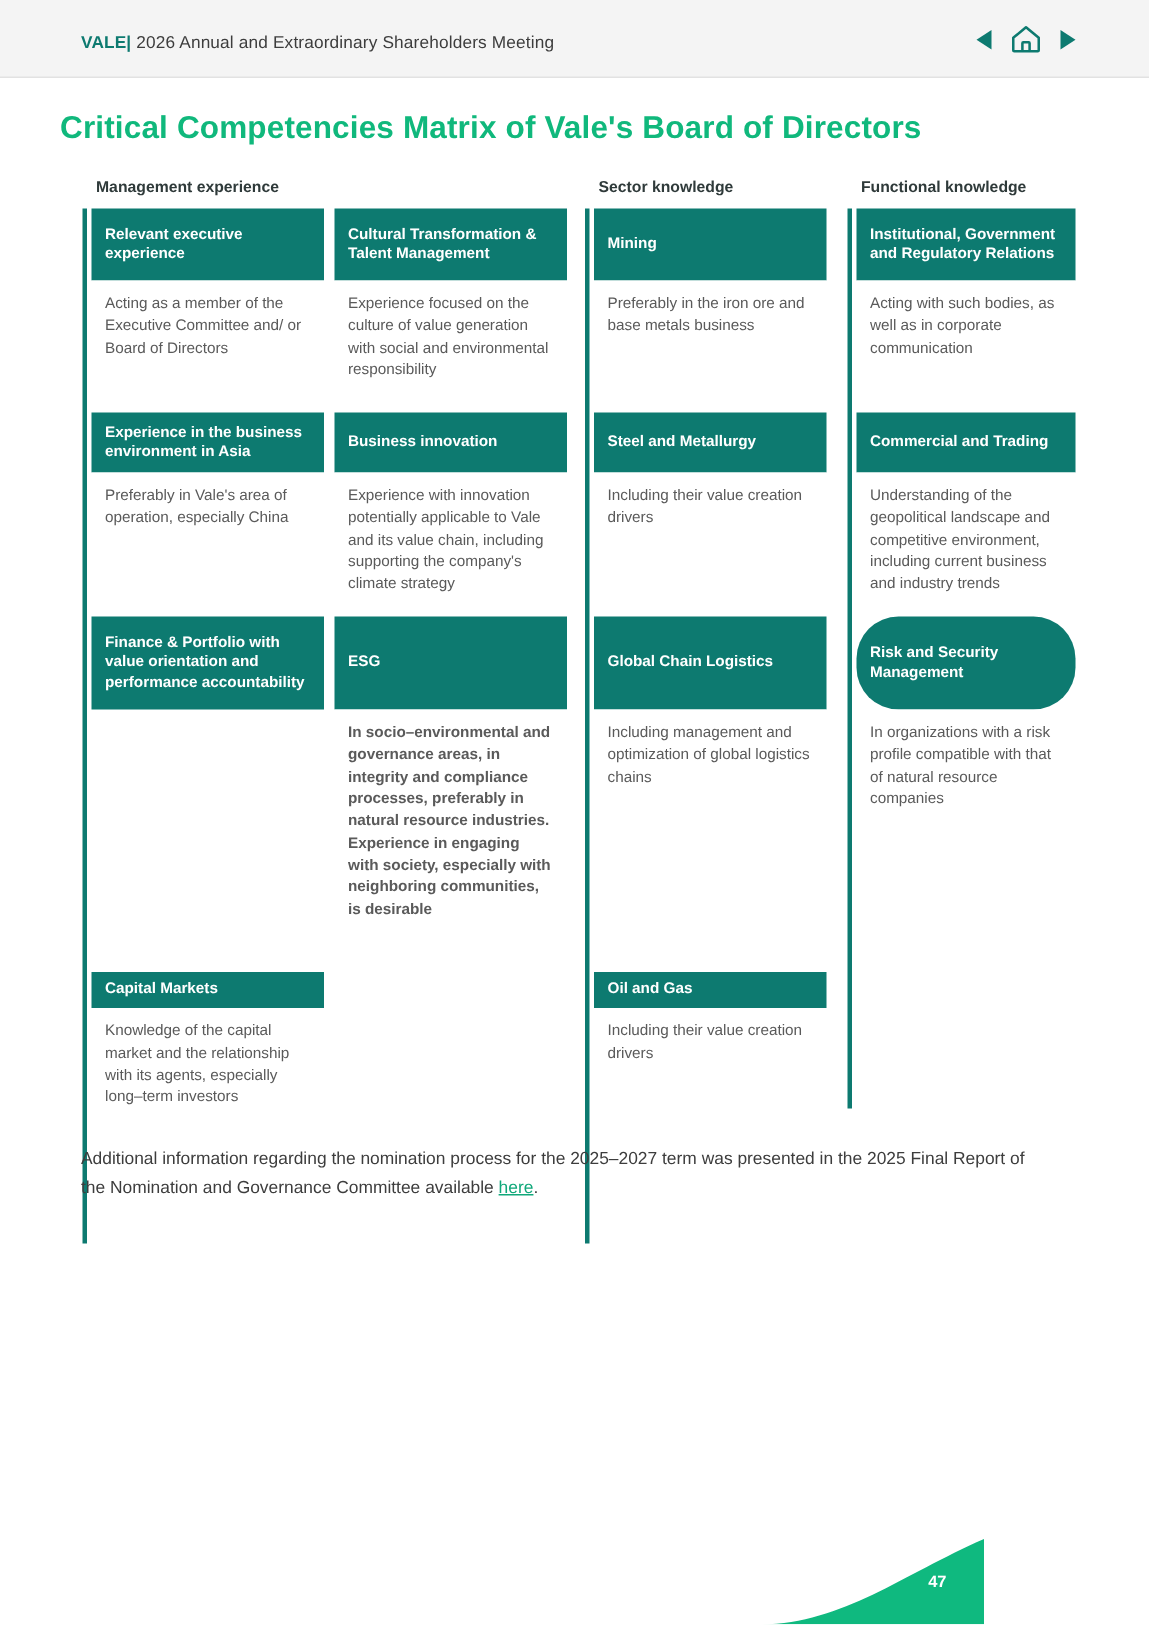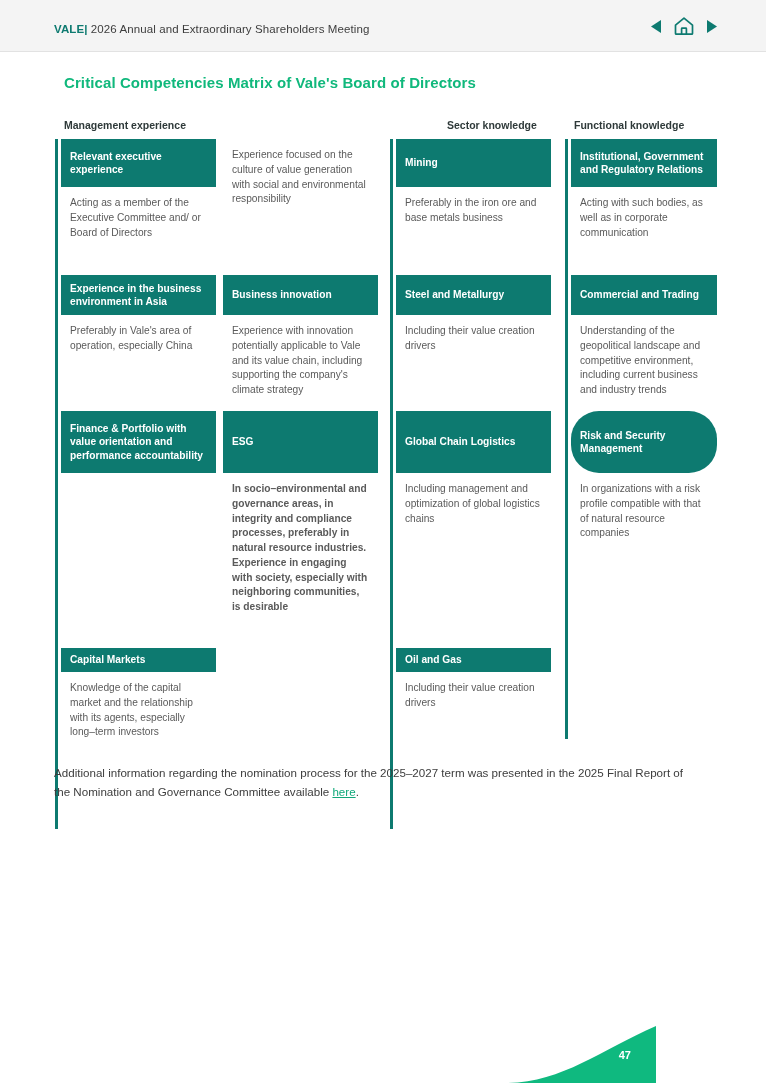--- a/index.html
+++ b/index.html
@@ -46,22 +46,22 @@
     right: 48px; top: 16px;
     display: flex;
     align-items: center;
     gap: 10px;
   }
   .nav-icons span { display: inline-flex; cursor: pointer; }
 
   
   .page-title {
     position: absolute;
-    left: 64px; top: 74px;
-    font-size: 15px;
+    left: 40px; top: 74px;
+    font-size: 21px;
     font-weight: bold;
     color: #10b87c;
     letter-spacing: .1px;
     white-space: nowrap;
   }
 
   
   .matrix {
     position: absolute;
     left: 0; top: 114px;
@@ -156,21 +156,21 @@
           </svg>
       </span>
     </div>
   </div>
 
   <h1 class="page-title">Critical Competencies Matrix of Vale's Board of Directors</h1>
 
   <div class="matrix">
 
     <div class="col-head" style="left:64px; top:5px;">Management experience</div>
-    <div class="col-head" style="left:399px; top:5px;margin-left:48px;">Sector knowledge</div>
+    <div class="col-head" style="left:399px; top:5px;">Sector knowledge</div>
     <div class="col-head" style="left:574px; top:5px;">Functional knowledge</div>
 
     <div class="group" style="left:55px; top:25px; width:320px; height:690px;">
 
       <div class="stack" style="left:3px; top:0; width:155px;">
         <div class="card" style="left:0; top:0; width:155px;">
           <div class="card-head" style="height:48px;">Relevant executive experience</div>
           <div class="card-body" style="height:85px;">Acting as a member of the Executive Committee and/ or Board of Directors</div>
         </div>
         <div class="card" style="left:0; top:136px; width:155px;">
@@ -181,20 +181,21 @@
           <div class="card-head" style="height:62px;">Finance &amp; Portfolio with value orientation and performance accountability</div>
         </div>
         <div class="card" style="left:0; top:509px; width:155px;">
           <div class="card-head" style="height:24px;">Capital Markets</div>
           <div class="card-body" style="height:80px;">Knowledge of the capital market and the relationship with its agents, especially long–term investors</div>
         </div>
       </div>
 
       <div class="stack" style="left:165px; top:0; width:155px;">
         <div class="card" style="left:0; top:0; width:155px;">
+          <div class="card-head" style="height:48px;">Cultural Transformation &amp; Talent Management</div>
           <div class="card-body" style="height:85px;">Experience focused on the culture of value generation with social and environmental responsibility</div>
         </div>
         <div class="card" style="left:0; top:136px; width:155px;">
           <div class="card-head" style="height:40px;">Business innovation</div>
           <div class="card-body" style="height:93px;">Experience with innovation potentially applicable to Vale and its value chain, including supporting the company's climate strategy</div>
         </div>
         <div class="card" style="left:0; top:272px; width:155px;">
           <div class="card-head" style="height:62px;">ESG</div>
           <div class="card-body" style="height:171px;font-weight:bold;">In socio–environmental and governance areas, in integrity and compliance processes, preferably in natural resource industries. Experience in engaging with society, especially with neighboring communities, is desirable</div>
         </div>

